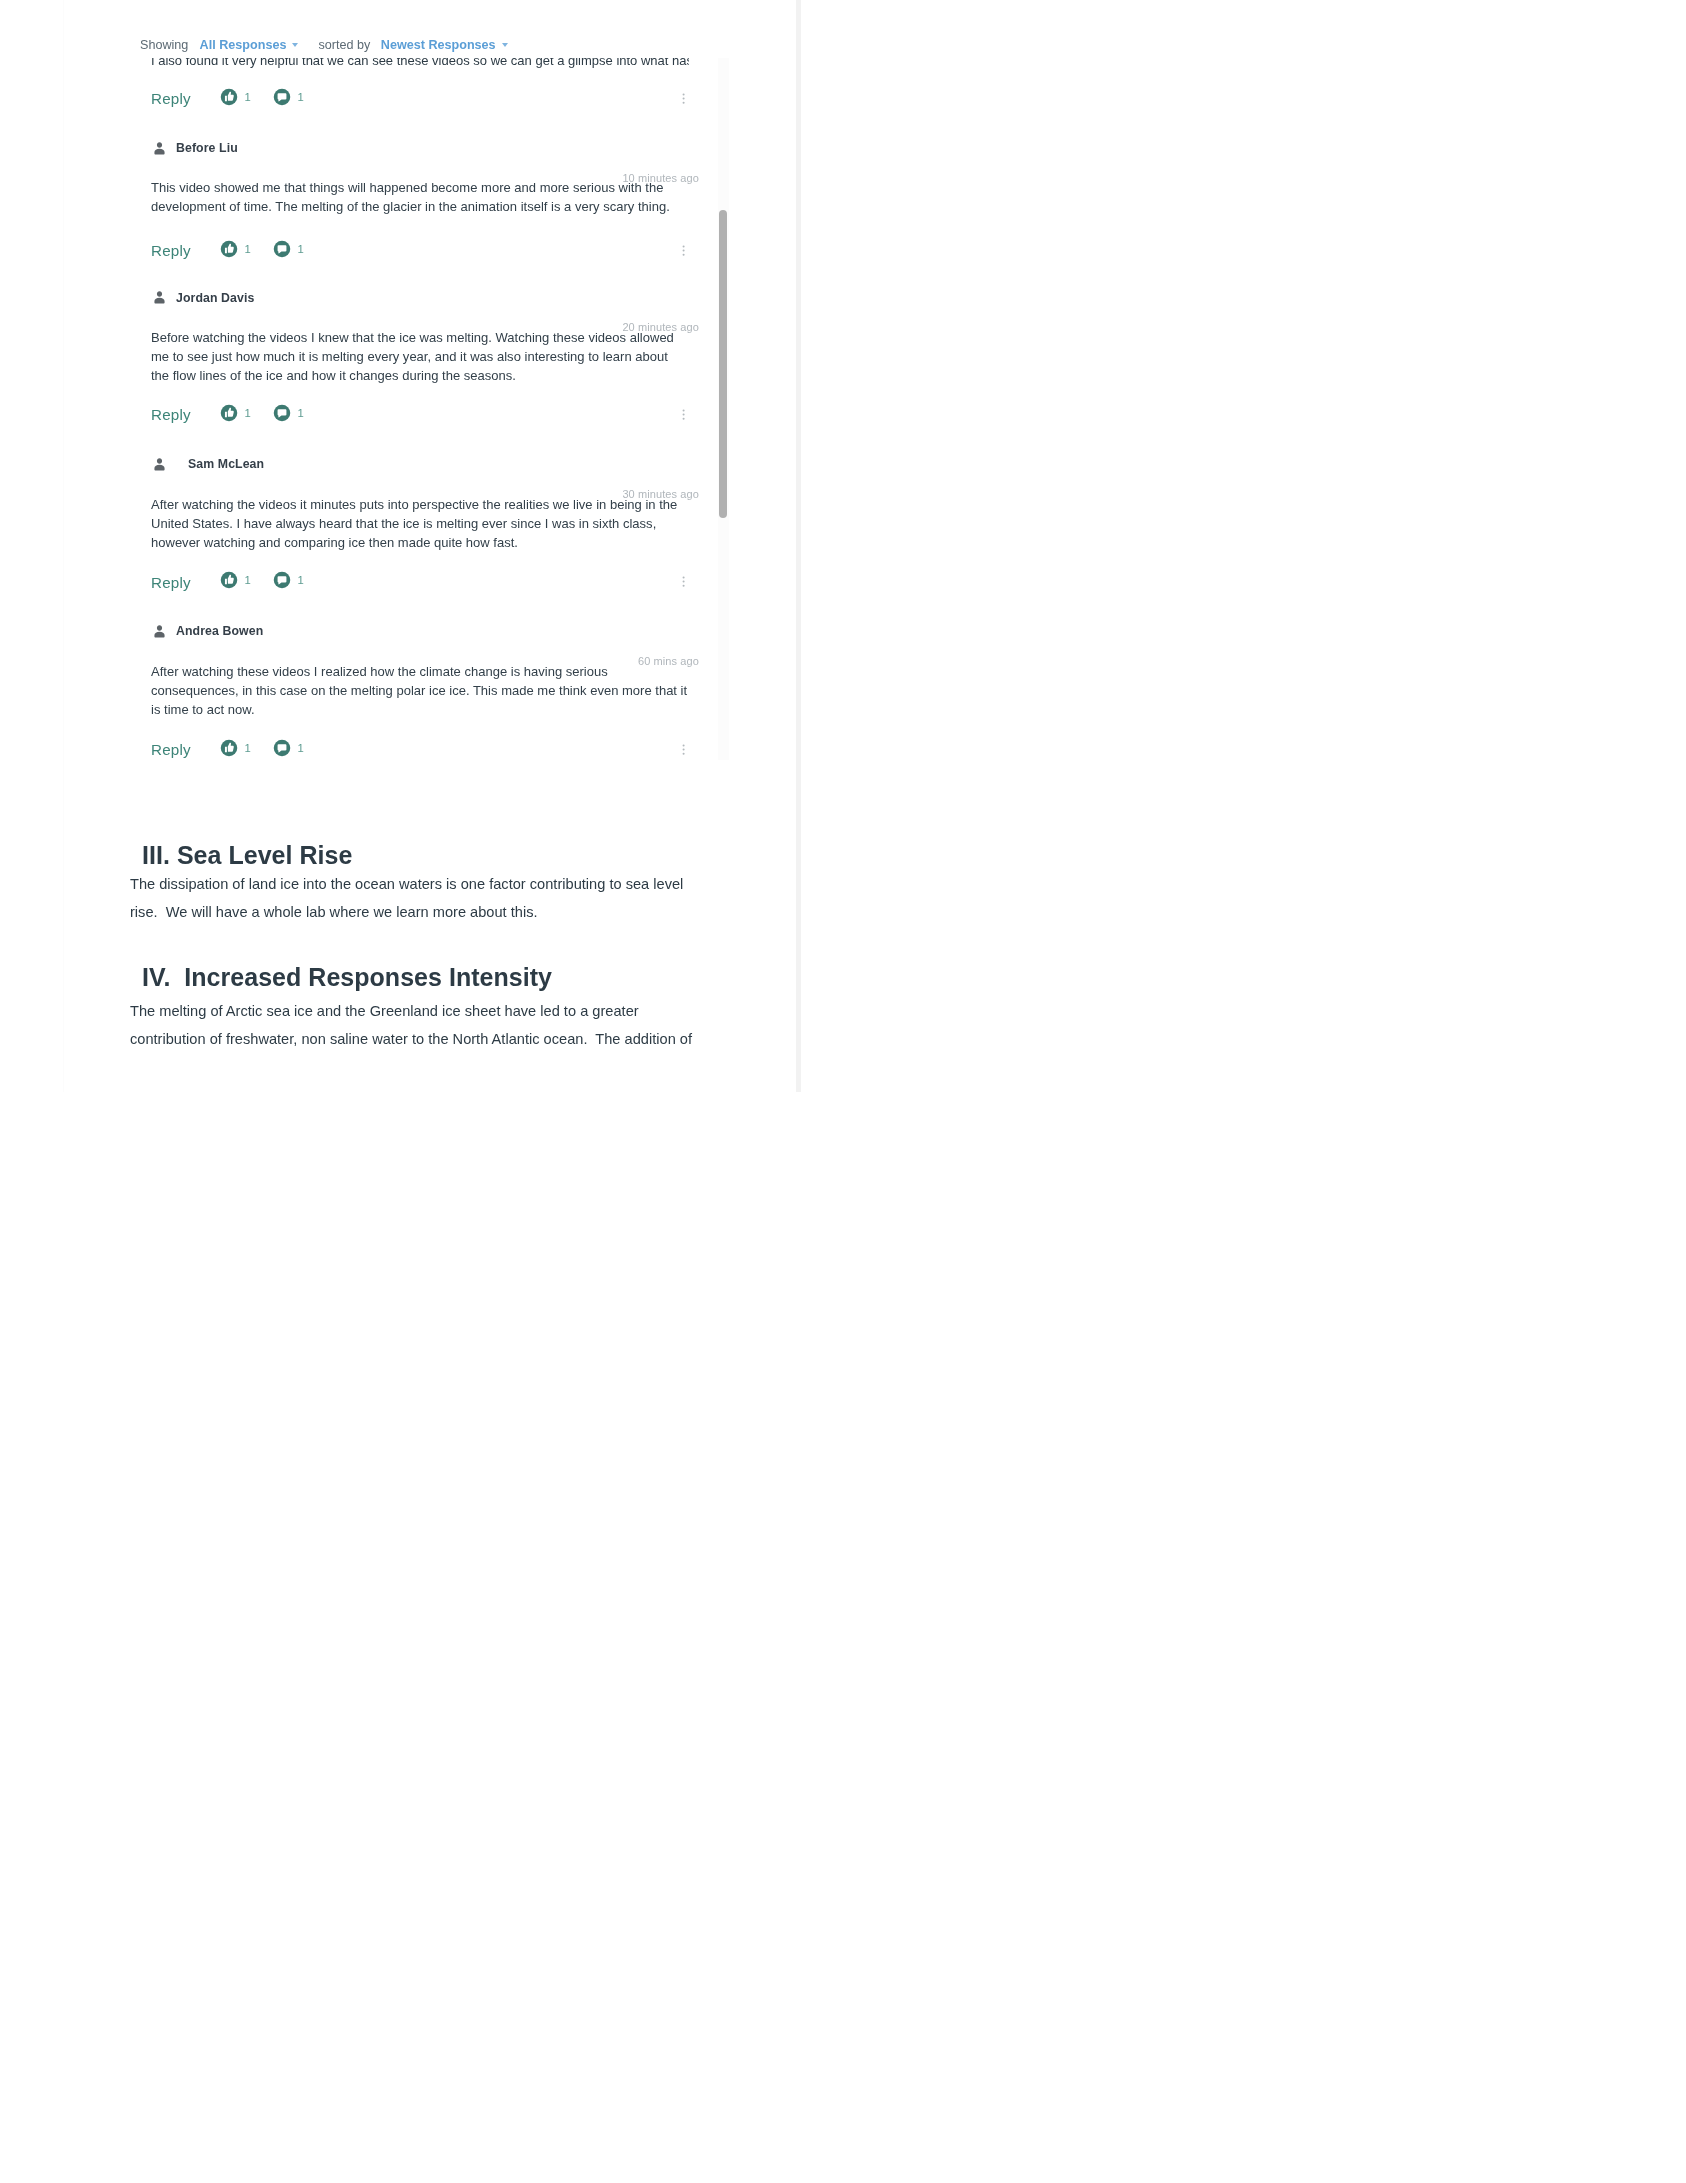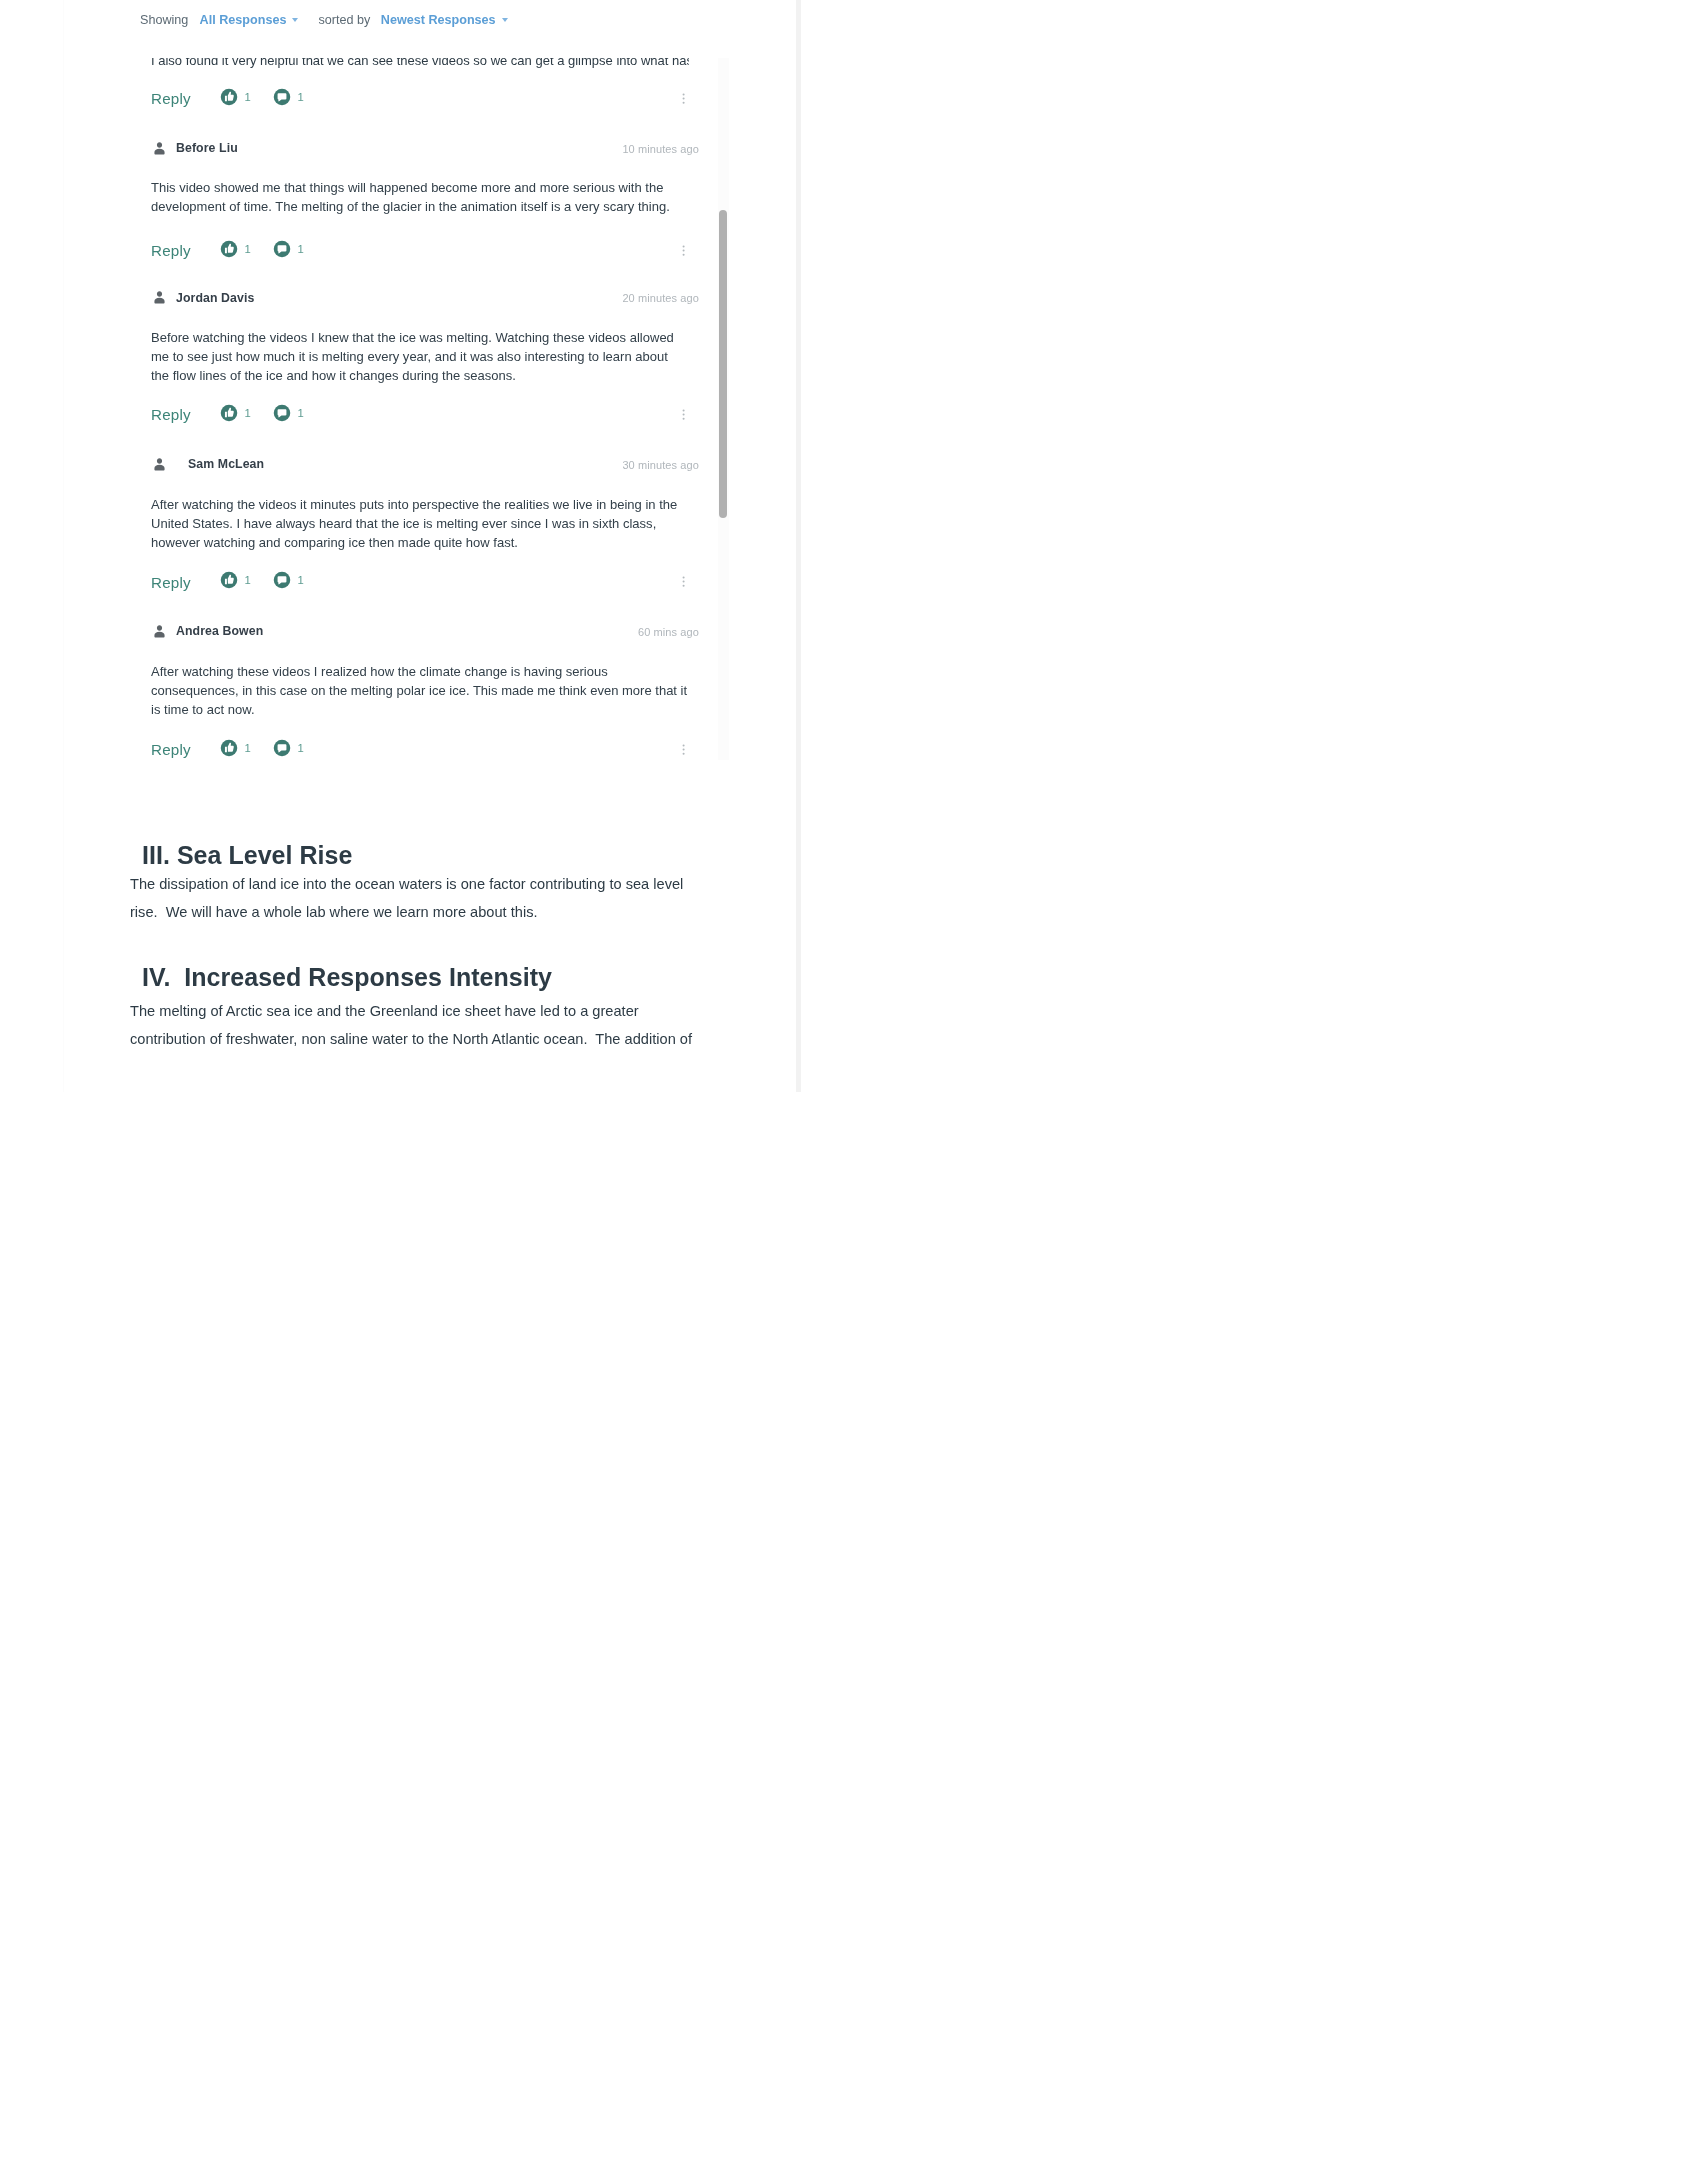--- a/index.html
+++ b/index.html
@@ -6,40 +6,40 @@
   body{width:843px;height:1092px;background:#ffffff;
        font-family:"Liberation Sans",sans-serif;overflow:hidden;
        -webkit-font-smoothing:antialiased;}
   .page{position:relative;width:843px;height:1092px;overflow:hidden;background:#fff;}
 
   
   .rule-left{position:absolute;left:63px;top:0;width:0.7px;height:1092px;background:#fcfcfc;}
   .rule-right{position:absolute;left:796px;top:0;width:4.6px;height:1092px;background:#f2f2f2;}
 
   
-  .filterbar{position:absolute;left:140px;top:12px;font-size:12.6px;line-height:16px;
+  .filterbar{position:absolute;left:140px;top:37px;font-size:12.6px;line-height:16px;
              color:#2d3b45;white-space:nowrap;}
   .filterbar .plain{color:#5c6a74;}
   .filterbar .link{color:#5b9ed6;font-weight:700;}
   .cr{display:inline-block;width:0;height:0;vertical-align:2px;margin-left:6px;
       border-left:3.3px solid transparent;border-right:3.3px solid transparent;
       border-top:4px solid #7fb4e0;}
 
   
   .disc{position:absolute;left:135px;top:58px;width:594px;height:702px;overflow:hidden;}
   .dtrack{position:absolute;left:583px;top:0;width:10.6px;height:702px;background:#fcfcfc;}
   .dthumb{position:absolute;left:584px;top:152px;width:8px;height:308px;
           background:#b0b0b0;border-radius:4px;}
 
   .clipline{position:absolute;left:16px;top:-7.3px;width:538px;font-size:13px;
             line-height:19px;color:#2d3b45;white-space:nowrap;overflow:hidden;}
 
   .avatar{position:absolute;width:17px;height:17px;}
   .aname{position:absolute;font-size:12.3px;font-weight:700;color:#353f49;letter-spacing:0.1px;}
-  .etime{position:absolute;font-size:11px;color:#b0b6bb;letter-spacing:0.1px;}
+  .etime{position:absolute;font-size:11px;color:#b0b6bb;letter-spacing:0.1px;margin-top:29px;}
   .ebody{position:absolute;left:16px;width:538px;font-size:13px;line-height:19px;
          color:#33404a;letter-spacing:0.01px;}
   .reply{position:absolute;font-size:15.2px;font-weight:400;color:#3d8478;letter-spacing:0.2px;}
   .stat{position:absolute;display:block;}
   .stat svg{vertical-align:middle;}
   .stat .n{font-size:11.3px;color:#5e9c91;margin-left:6.6px;vertical-align:middle;}
   .kebab{position:absolute;width:13.2px;height:13.2px;}
 
   
   h2.hd{position:absolute;margin:12px;left:130px;font-size:25px;line-height:29px;

